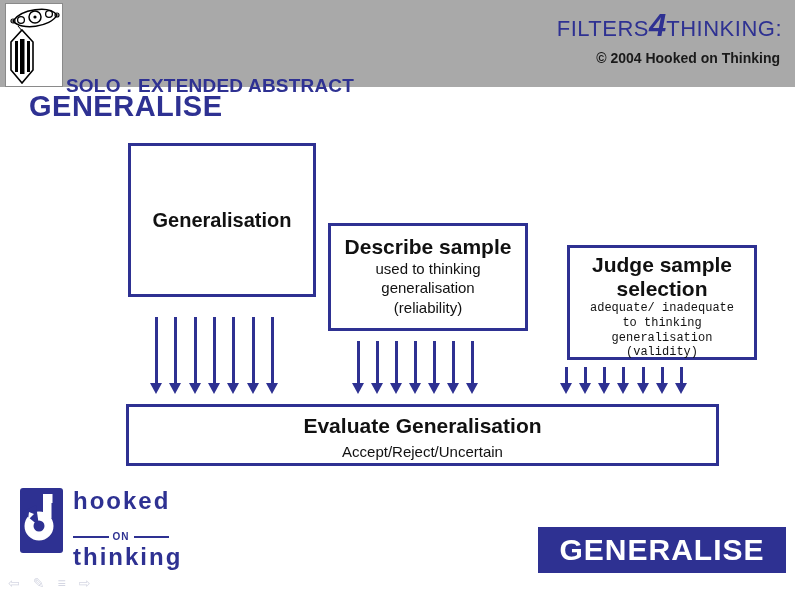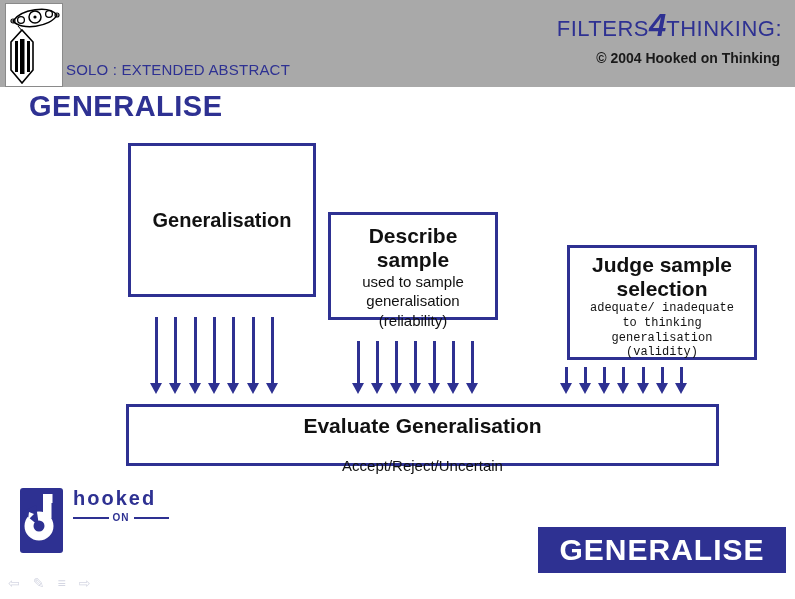--- a/index.html
+++ b/index.html
@@ -4,57 +4,57 @@
 <style>
   :root { --blue:#2e3192; --gray:#a9a9a9; --ink:#111111; }
   * { margin:0; padding:0; box-sizing:border-box; }
   html,body { background:#ffffff; }
   body { font-family:"Liberation Sans", sans-serif; }
   .slide { position:relative; width:795px; height:599px; background:#ffffff; overflow:hidden; }
 
   
   .header { position:absolute; left:0; top:0; width:795px; height:87px; background:var(--gray); }
   .logo-box { position:absolute; left:5px; top:3px; width:58px; height:84px; background:#ffffff; border:1px solid #8a8a8a; }
-  .solo { position:absolute; left:66px; top:61px; font-size:15px; font-weight:normal; color:var(--blue); letter-spacing:0.2px; white-space:nowrap; }
+  .solo { position:absolute; left:66px; top:75px; font-size:19px; font-weight:bold; color:var(--blue); letter-spacing:0.2px; white-space:nowrap; }
   .brand { position:absolute; right:13px; top:8px; text-align:left; color:var(--blue); white-space:nowrap; }
   .brand .b-txt { font-size:22px; font-weight:normal; letter-spacing:0.5px; }
   .brand .b-num { font-size:31px; font-weight:bold; font-style:italic; }
   .copyright { position:absolute; right:15px; top:50px; font-size:14px; font-weight:bold; color:#1a1a1a; }
 
   
   .title { position:absolute; left:29px; top:90px; font-size:29px; font-weight:bold; color:var(--blue); letter-spacing:0.5px; }
 
   
   .dbox { position:absolute; background:#ffffff; border:3px solid var(--blue); color:var(--ink); text-align:center; }
   .box-generalisation { left:128px; top:143px; width:188px; height:154px; display:flex; align-items:center; justify-content:center; }
   .box-generalisation .bx-title { font-size:20px; font-weight:bold; }
-  .box-describe { left:328px; top:212px; width:170px; height:108px; padding-top:9px; }
+  .box-describe { left:328px; top:223px; width:200px; height:108px; padding-top:9px; }
   .box-judge { left:531px; top:245px; width:190px; height:115px; padding-top:5px;margin-left:36px; }
   .bx-title { font-size:21px; font-weight:bold; line-height:1.15; }
   .bx-line { font-size:15px; line-height:1.28; }
   .box-judge .bx-line { font-size:12px; line-height:1.22;font-family:Liberation Mono, monospace; }
   .box-evaluate { left:126px; top:404px; width:593px; height:62px; padding-top:7px; }
   .box-evaluate .bx-title { font-size:21px; }
-  .box-evaluate .bx-line { font-size:15px; margin-top:18px; }
+  .box-evaluate .bx-line { font-size:15px; margin-top:4px; }
 
   
   .arrow-group { position:absolute; display:flex; justify-content:space-between; }
   .ag-0 { left:150px; top:317px; width:129px; height:77px; }
   .ag-1 { left:352px; top:341px; width:127px; height:53px; }
   .ag-2 { left:560px; top:367px; width:128px; height:27px; }
   .arrow { position:relative; width:13px; height:100%; }
   .arrow::before { content:""; position:absolute; left:5px; top:0; bottom:9px; width:3px; background:var(--blue); }
   .arrow::after { content:""; position:absolute; left:0; bottom:0; width:0; height:0;
     border-left:6.5px solid transparent; border-right:6.5px solid transparent; border-top:11px solid var(--blue); }
 
   
   .hot-mark { position:absolute; left:20px; top:488px; width:43px; height:65px; }
   .hot-text { position:absolute; left:73px; top:487px; width:96px; color:var(--blue); }
-  .hot-line1, .hot-line3 { font-size:20px; font-weight:bold; letter-spacing:2px; }
-  .hot-onrow { display:flex; align-items:center; margin:2px 0 1px 0; }
+  .hot-line1, .hot-line3 { font-size:24px; font-weight:bold; letter-spacing:2px; }
+  .hot-onrow { display:flex; align-items:center; margin:16px 0 1px 0; }
   .hot-onrow .rule { flex:1; height:2px; background:var(--blue); }
   .hot-line2 { font-size:10px; font-weight:bold; letter-spacing:1px; padding:0 4px; text-transform:uppercase; }
   .website { position:absolute; left:12px; top:559px; font-size:13.5px; font-weight:bold; color:var(--blue); letter-spacing:0.3px; }
 
   
   .badge { position:absolute; left:538px; top:527px; width:248px; height:46px; background:var(--blue);
     color:#ffffff; font-size:30px; font-weight:bold; letter-spacing:1px; text-align:center; line-height:46px; }
 
   
   .presenter { position:absolute; left:8px; top:576px; display:flex; gap:13px; color:#d5d7e3; font-size:14px; line-height:14px; }
@@ -90,21 +90,21 @@
   </div>
 
   <div class="title">GENERALISE</div>
 
   <div class="dbox box-generalisation">
     <div class="bx-title">Generalisation</div>
   </div>
 
   <div class="dbox box-describe">
     <div class="bx-title">Describe sample</div>
-    <div class="bx-line">used to sample</div>
+    <div class="bx-line">used to thinking</div>
     <div class="bx-line">generalisation</div>
     <div class="bx-line">(reliability)</div>
   </div>
 
   <div class="dbox box-judge">
     <div class="bx-title">Judge sample selection</div>
     <div class="bx-line">adequate/ inadequate</div>
     <div class="bx-line">to thinking generalisation</div>
     <div class="bx-line">(validity)</div>
   </div>
@@ -152,20 +152,21 @@
       <polygon points="8,32 14,26 9,24" fill="#fff"></polygon>
     </svg>
   </div>
   <div class="hot-text">
     <div class="hot-line1">hooked</div>
     <div class="hot-onrow">
       <span class="rule"></span>
       <span class="hot-line2">on</span>
       <span class="rule"></span>
     </div>
+    <div class="hot-line3">thinking</div>
   </div>
 
   <div class="badge">GENERALISE</div>
 
   <div class="presenter">
     <span>⇦</span>
     <span>✎</span>
     <span>≡</span>
     <span>⇨</span>
   </div>

